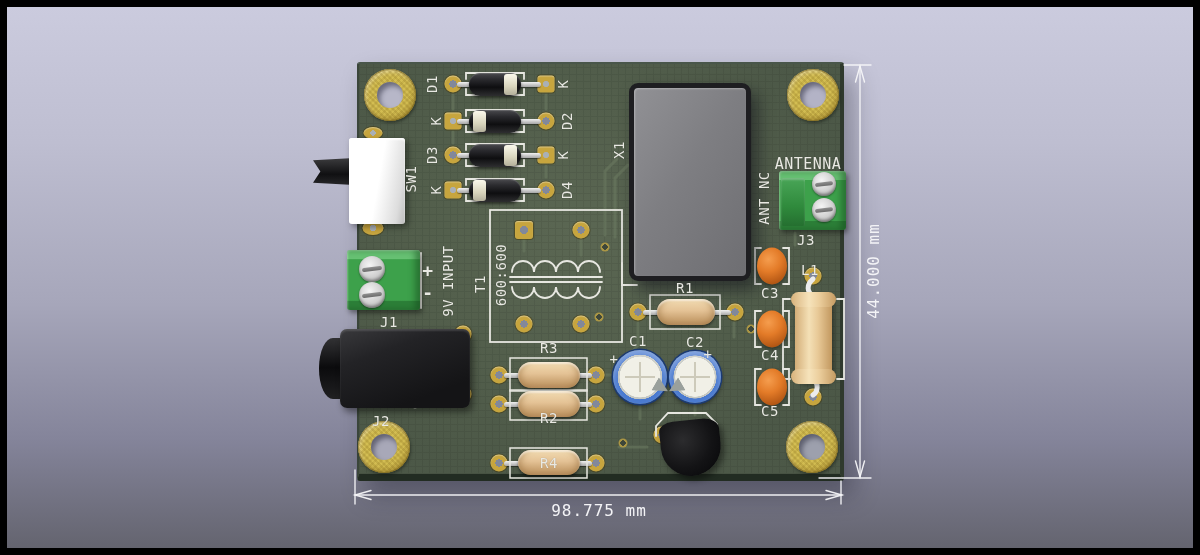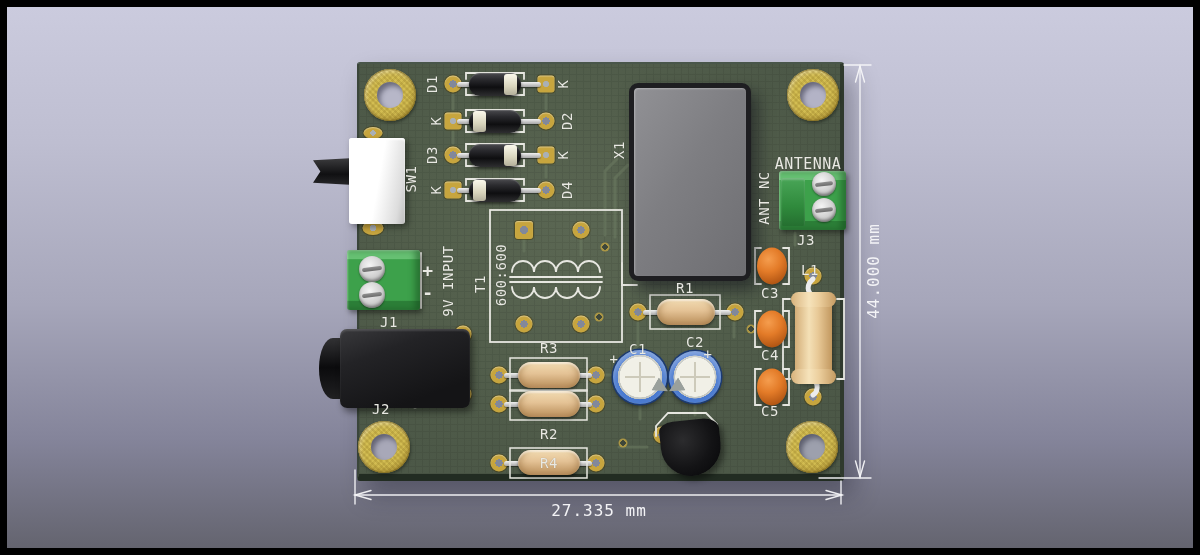--- a/index.html
+++ b/index.html
@@ -313,53 +313,53 @@
   <div class="sk-label vert" style="left:560px;top:114px">D2</div>
   <div class="sk-label vert" style="left:425px;top:148px">D3</div>
   <div class="sk-label vert" style="left:556px;top:148px">K</div>
   <div class="sk-label vert" style="left:429px;top:183px">K</div>
   <div class="sk-label vert" style="left:560px;top:183px">D4</div>
   <div class="sk-label vert" style="left:404px;top:172px">SW1</div>
   <div class="sk-label" style="left:382px;top:315px">J1</div>
   <div class="sk-label big" style="left:421px;top:263px">+</div>
   <div class="sk-label big" style="left:421px;top:285px">-</div>
   <div class="sk-label vert" style="left:441px;top:274px">9V INPUT</div>
-  <div class="sk-label" style="left:374px;top:402px">J2</div>
+  <div class="sk-label" style="left:374px;top:414px">J2</div>
   <div class="sk-label vert" style="left:473px;top:277px">T1</div>
   <div class="sk-label vert" style="left:494px;top:268px">600:600</div>
   <div class="sk-label vert" style="left:612px;top:143px">X1</div>
   <div class="sk-label" style="left:801px;top:157px;font-size:15px">ANTENNA</div>
   <div class="sk-label vert" style="left:757px;top:191px">ANT NC</div>
   <div class="sk-label" style="left:799px;top:233px">J3</div>
   <div class="sk-label" style="left:803px;top:263px">L1</div>
   <div class="sk-label" style="left:763px;top:286px">C3</div>
   <div class="sk-label" style="left:763px;top:348px">C4</div>
   <div class="sk-label" style="left:763px;top:404px">C5</div>
   <div class="sk-label" style="left:678px;top:281px">R1</div>
-  <div class="sk-label" style="left:631px;top:342px">C1</div>
+  <div class="sk-label" style="left:631px;top:334px">C1</div>
   <div class="sk-label" style="left:607px;top:352px">+</div>
   <div class="sk-label" style="left:688px;top:335px">C2</div>
   <div class="sk-label" style="left:701px;top:347px">+</div>
   <div class="sk-label" style="left:542px;top:341px">R3</div>
-  <div class="sk-label" style="left:542px;top:427px">R2</div>
+  <div class="sk-label" style="left:542px;top:411px">R2</div>
   <div class="sk-label" style="left:542px;top:456px">R4</div>
 
   <svg class="layer">
     <g stroke="rgba(245,245,248,0.95)" stroke-width="1.4" fill="none" stroke-linecap="round">
 
       <line x1="348" y1="488" x2="835" y2="488"></line>
       <path d="M364,483.5 L348,488 L364,492.5"></path>
       <path d="M819,483.5 L835,488 L819,492.5"></path>
       <line x1="348" y1="463" x2="348" y2="497"></line>
       <line x1="834" y1="474" x2="834" y2="497"></line>
 
       <line x1="853" y1="59" x2="853" y2="470"></line>
       <path d="M848.5,75 L853,59 L857.5,75"></path>
       <path d="M848.5,454 L853,470 L857.5,454"></path>
       <line x1="837" y1="58" x2="864" y2="58"></line>
       <line x1="812" y1="471" x2="864" y2="471"></line>
     </g>
   </svg>
-  <div class="dim-label" style="left:592px;top:503px">27.335 mm</div>
+  <div class="dim-label" style="left:592px;top:503px">98.775 mm</div>
   <div class="dim-label vert" style="left:866px;top:264px">44.000 mm</div>
 
  </div>
 </div>
 
 </body></html>

